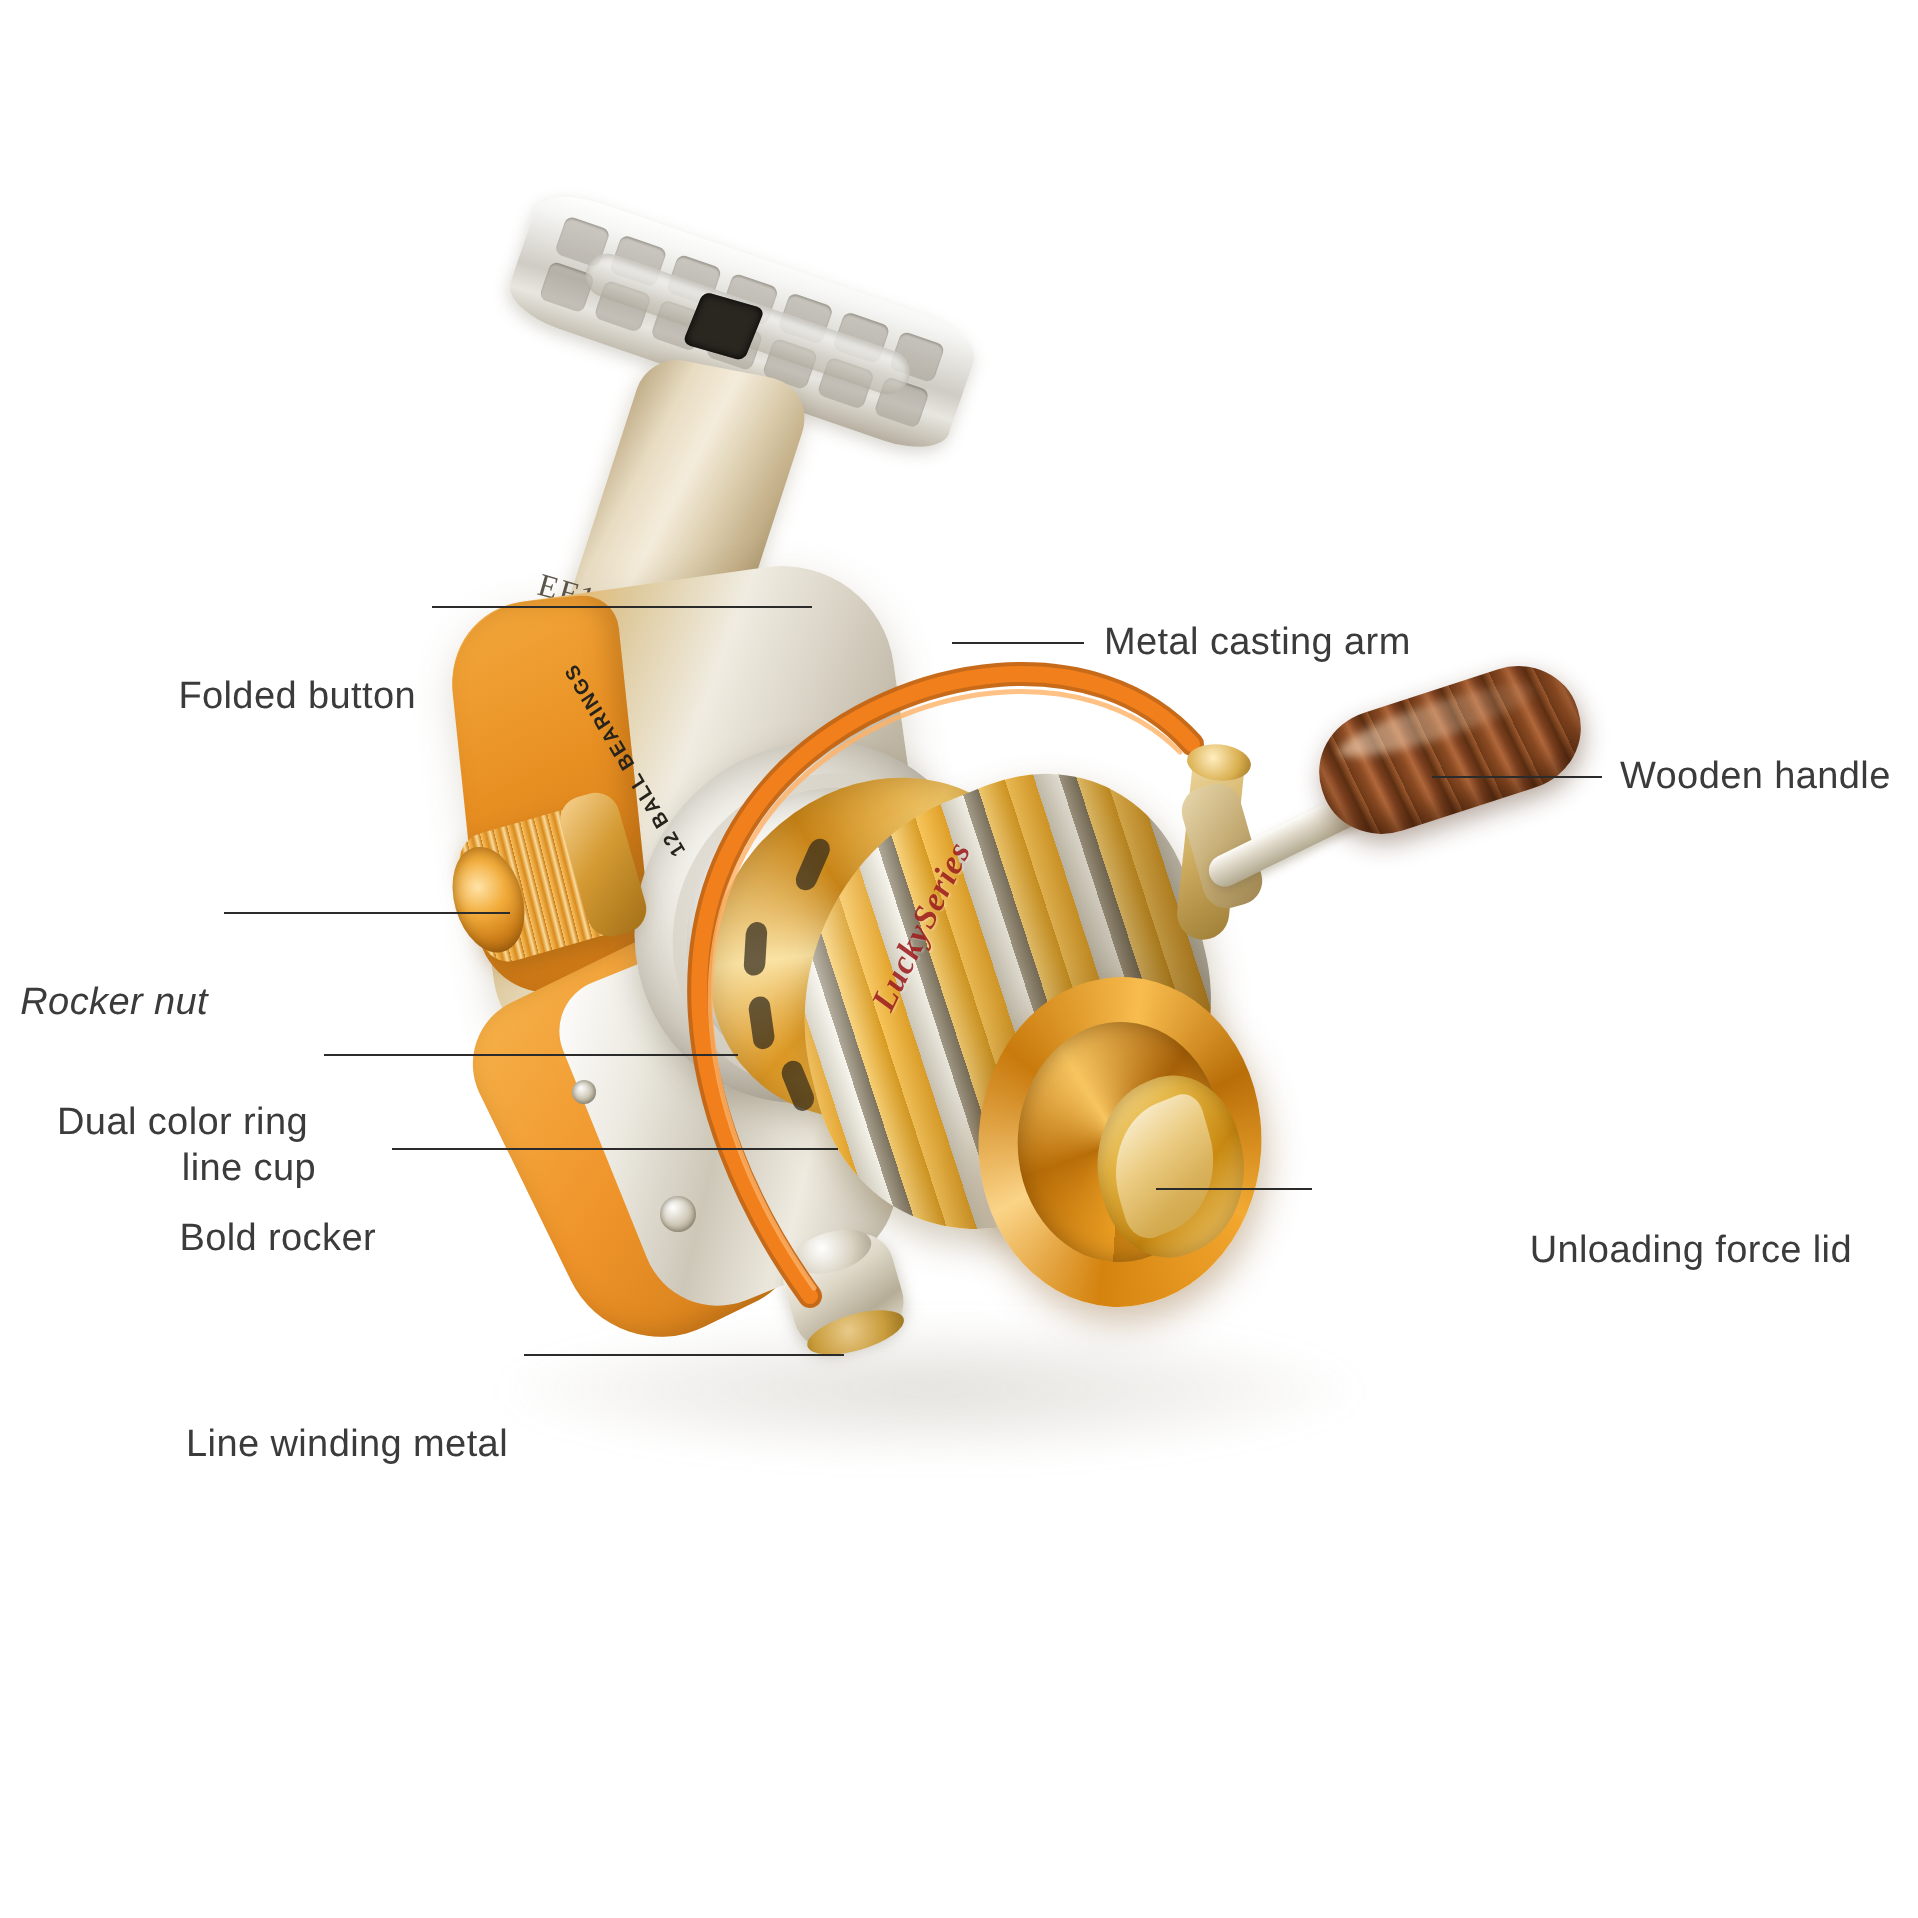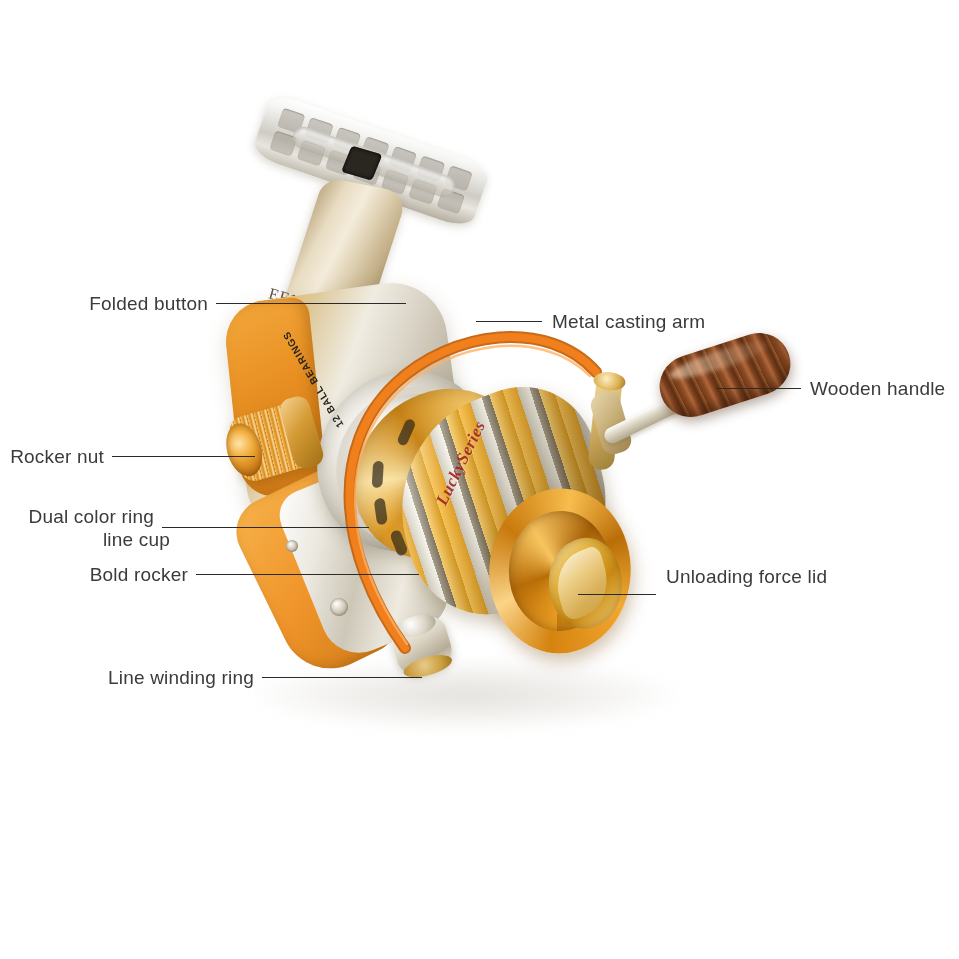--- a/index.html
+++ b/index.html
@@ -24,21 +24,21 @@
     position: absolute;
     color: #3b3b3b;
     font-family: "Liberation Sans", sans-serif;
     font-size: 19px;
     font-weight: 300;
     letter-spacing: 0.2px;
     line-height: 1.22;
     white-space: pre;
     -webkit-font-smoothing: antialiased;
   }
-  .callout-label.right-al { text-align: right; }
+  .callout-label.right-al { text-align: right; margin-top: 45px; }
   .callout-label.left-al  { text-align: left; }
 
   .leader {
     position: absolute;
     height: 1px;
     background: #2b2b2b;
     transform-origin: 0 50%;
   }
 
   
@@ -504,30 +504,30 @@
     <div class="leader" style="left:262px; top:677px; width:160px;"></div>
     <div class="leader" style="left:476px; top:321px; width:66px;"></div>
     <div class="leader" style="left:716px; top:388px; width:85px;"></div>
     <div class="leader" style="left:578px; top:594px; width:78px;"></div>
   </div>
 
   <div>
 
     <div class="callout-label right-al" style="left:0px; top:292px; width:208px;">Folded button</div>
 
-    <div class="callout-label right-al" style="left:0px; top:445px; width:104px;">Rocker nut</div>
+    <div class="callout-label right-al" style="left:0px; top:445px; width:104px;font-style:italic;">Rocker nut</div>
 
     <div class="callout-label right-al" style="left:0px; top:505px; width:154px;">Dual color ring</div>
 
-    <div class="callout-label right-al" style="left:16px; top:528px; width:154px;">line cup</div>
+    <div class="callout-label right-al" style="left:4px; top:528px; width:154px;">line cup</div>
 
     <div class="callout-label right-al" style="left:0px; top:563px; width:188px;">Bold rocker</div>
 
-    <div class="callout-label right-al" style="left:0px; top:666px; width:254px;">Line winding ring</div>
+    <div class="callout-label right-al" style="left:0px; top:666px; width:254px;">Line winding metal</div>
 
     <div class="callout-label left-al" style="left:552px; top:310px; width:260px;">Metal casting arm</div>
 
     <div class="callout-label left-al" style="left:810px; top:377px; width:200px;">Wooden handle</div>
 
-    <div class="callout-label left-al" style="left:666px; top:565px; width:260px;">Unloading force lid</div>
+    <div class="callout-label left-al" style="left:666px; top:614px; width:260px;text-align:right;">Unloading force lid</div>
   </div>
 
 </div>
 
 </body></html>

